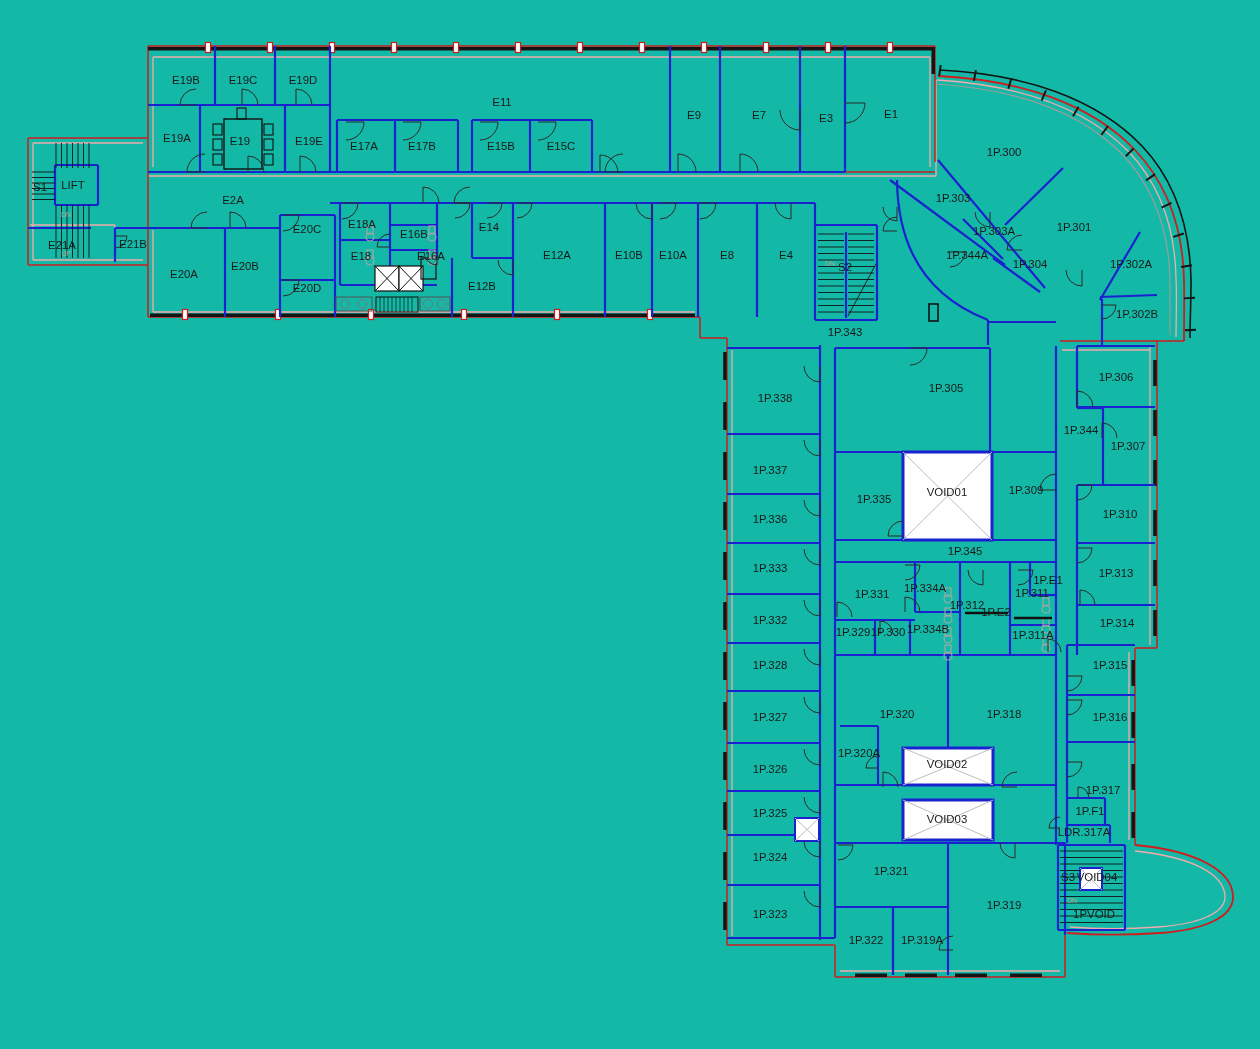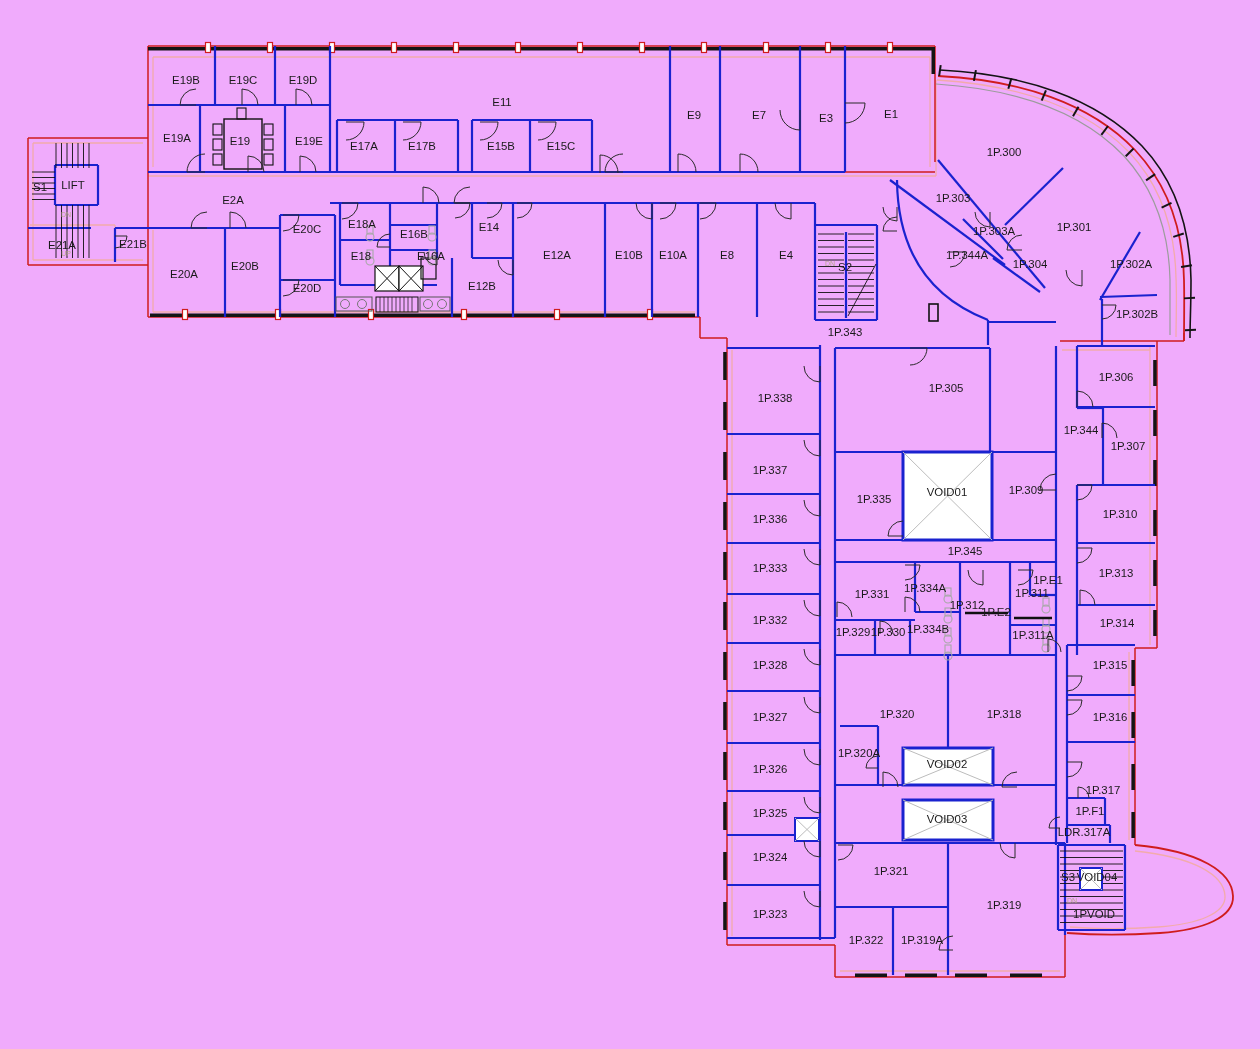--- a/index.html
+++ b/index.html
@@ -1,16 +1,16 @@
 <!DOCTYPE html>
 <html><head>
 <meta charset="utf-8">
 <style>
   html,body{margin:0;padding:0;background:#ffffff;}
-  .canvas{position:relative;width:1260px;height:1049px;background:#f0abfc;overflow:hidden;
+  .canvas{position:relative;width:1260px;height:1049px;background:#14b8a6;overflow:hidden;
           font-family:"Liberation Sans", sans-serif;}
   svg{position:absolute;left:0;top:0;}
   text.rlabel{font-family:"Liberation Sans", sans-serif;font-size:11.4px;}
   text.smark{font-family:"Liberation Sans", sans-serif;font-size:7px;}
 </style>
 </head>
 <body>
 
 <div class="canvas">
   <svg id="plan" width="1260" height="1049" viewBox="0 0 1260 1049">

